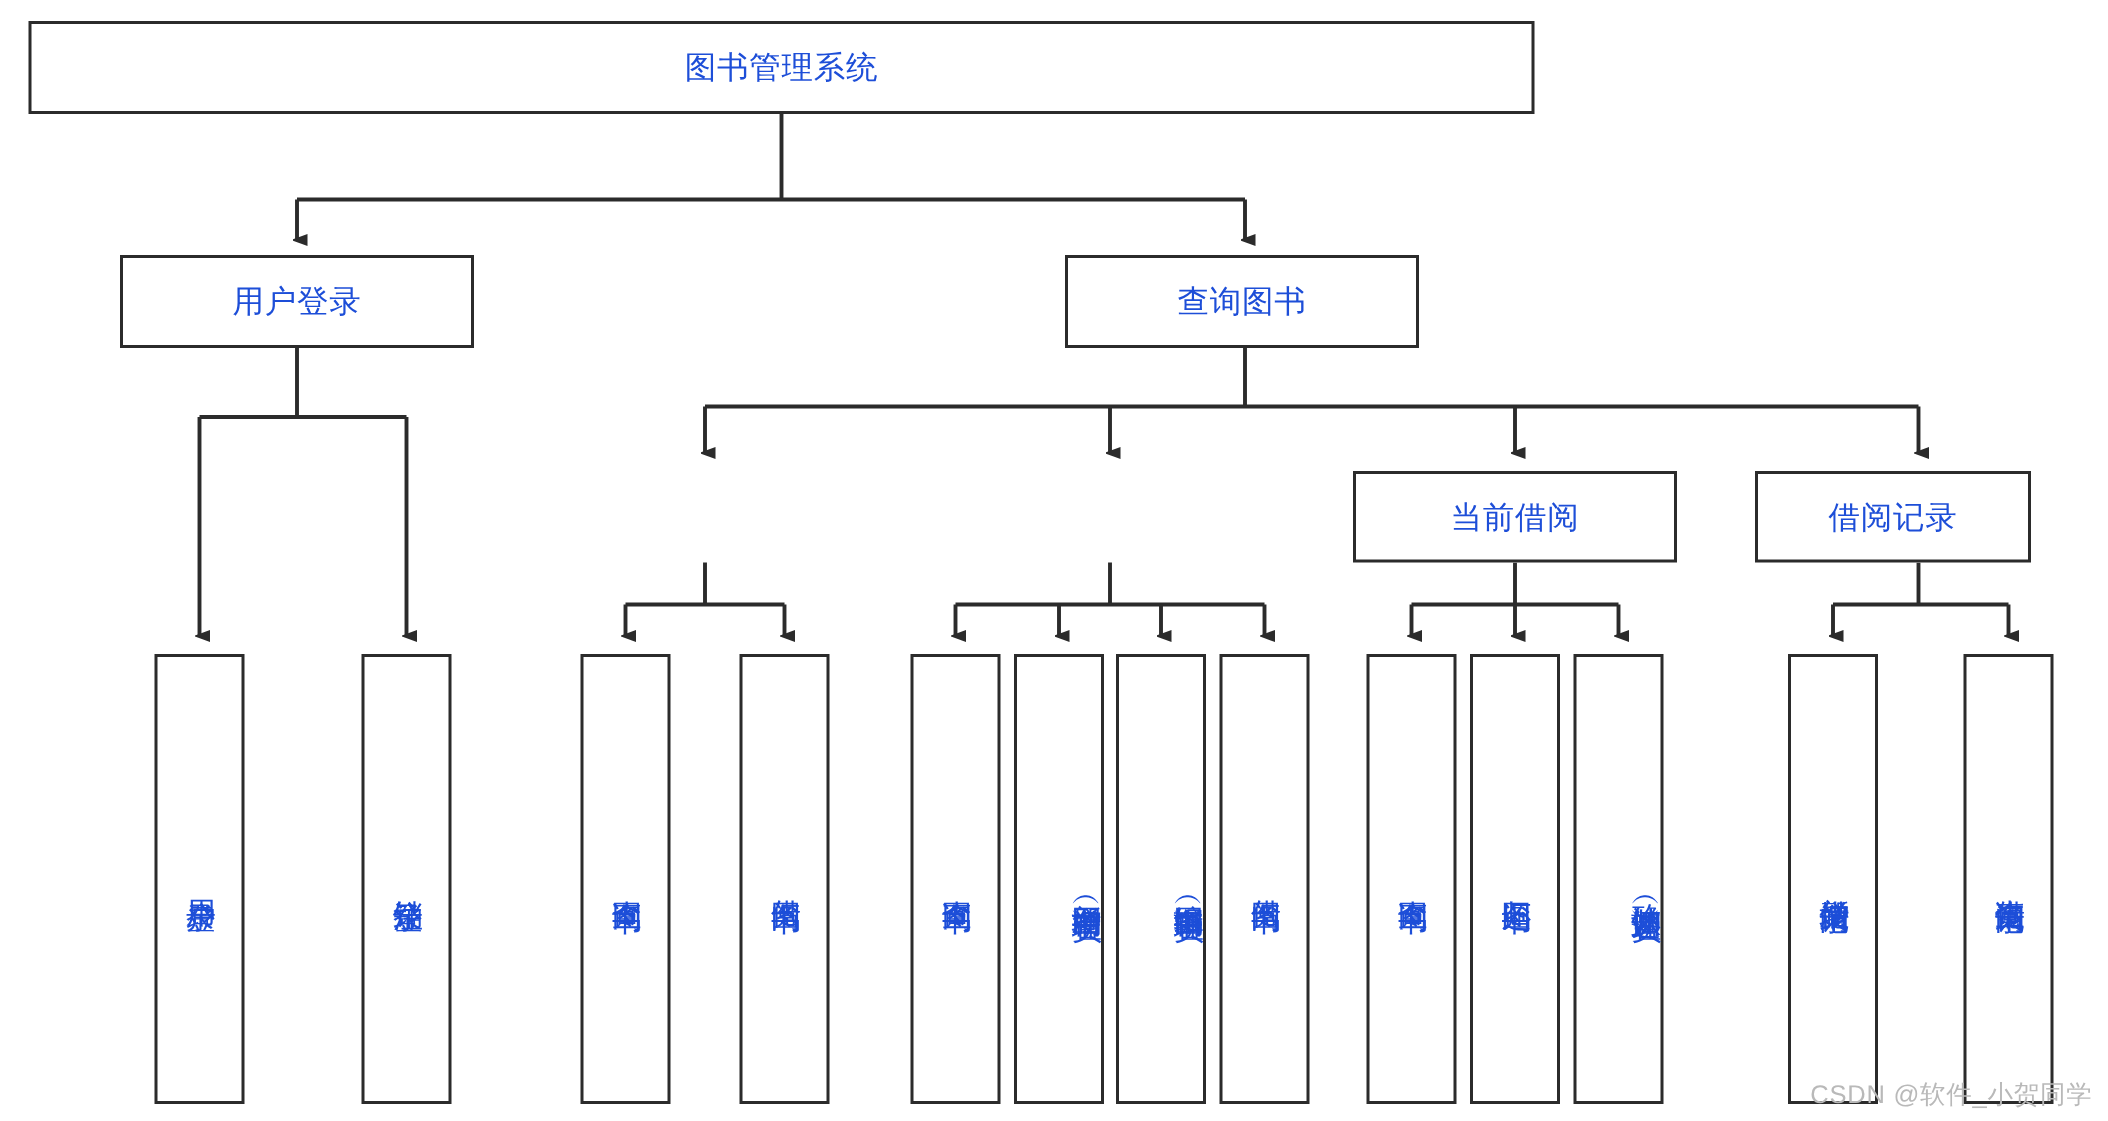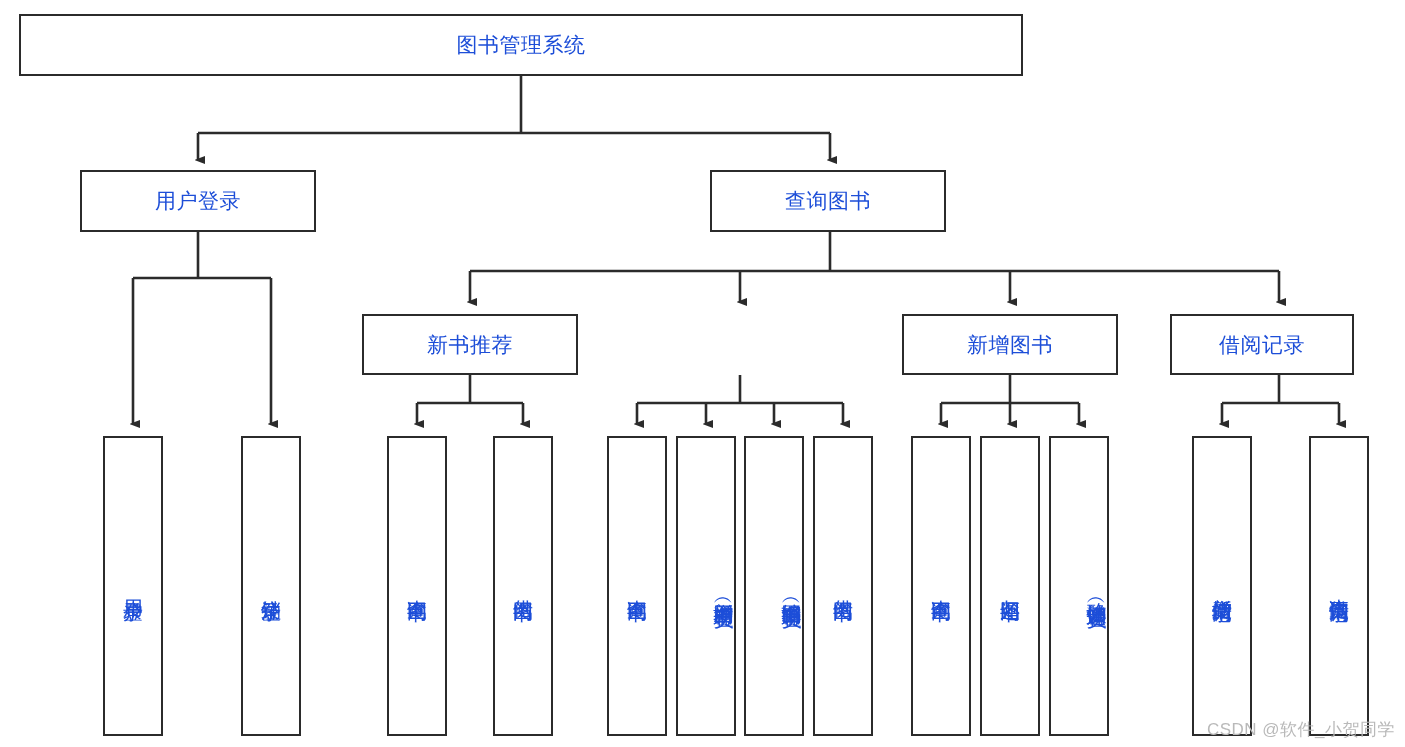--- a/index.html
+++ b/index.html
@@ -127,25 +127,22 @@
     <span class="label">图书管理系统</span>
   </div>
 
   <div class="node h" style="left:80px; top:170px; width:236px; height:62px;">
     <span class="label">用户登录</span>
   </div>
   <div class="node h" style="left:710px; top:170px; width:236px; height:62px;">
     <span class="label">查询图书</span>
   </div>
 
-  <div class="node h" style="left:362px; top:314px; width:216px; height:61px;">
-    <span class="label">新书推荐</span>
-  </div>
   <div class="node h" style="left:902px; top:314px; width:216px; height:61px;">
-    <span class="label">新增图书</span>
+    <span class="label">当前借阅</span>
   </div>
   <div class="node h" style="left:1170px; top:314px; width:184px; height:61px;text-align:right;">
     <span class="label">借阅记录</span>
   </div>
 
   <div class="node v mid" style="left:103px; top:436px; width:60px; height:300px;">
     <span class="label">用户登录</span>
   </div>
   <div class="node v mid" style="left:241px; top:436px; width:60px; height:300px;">
     <span class="label">注销登录</span>

